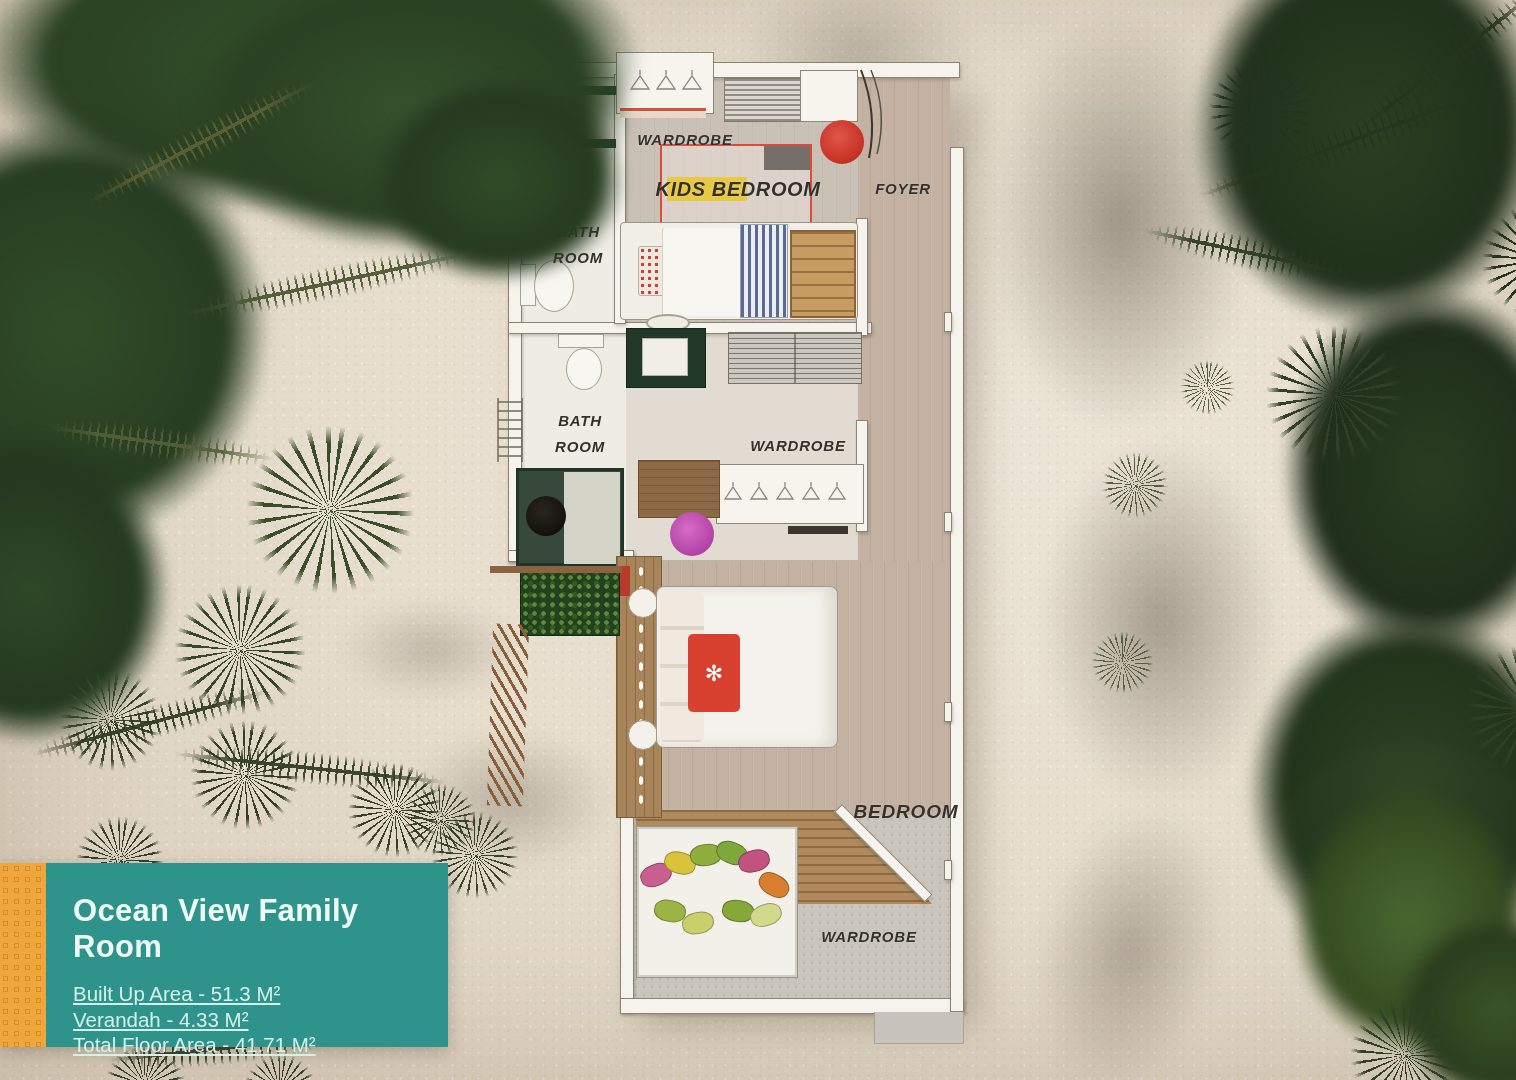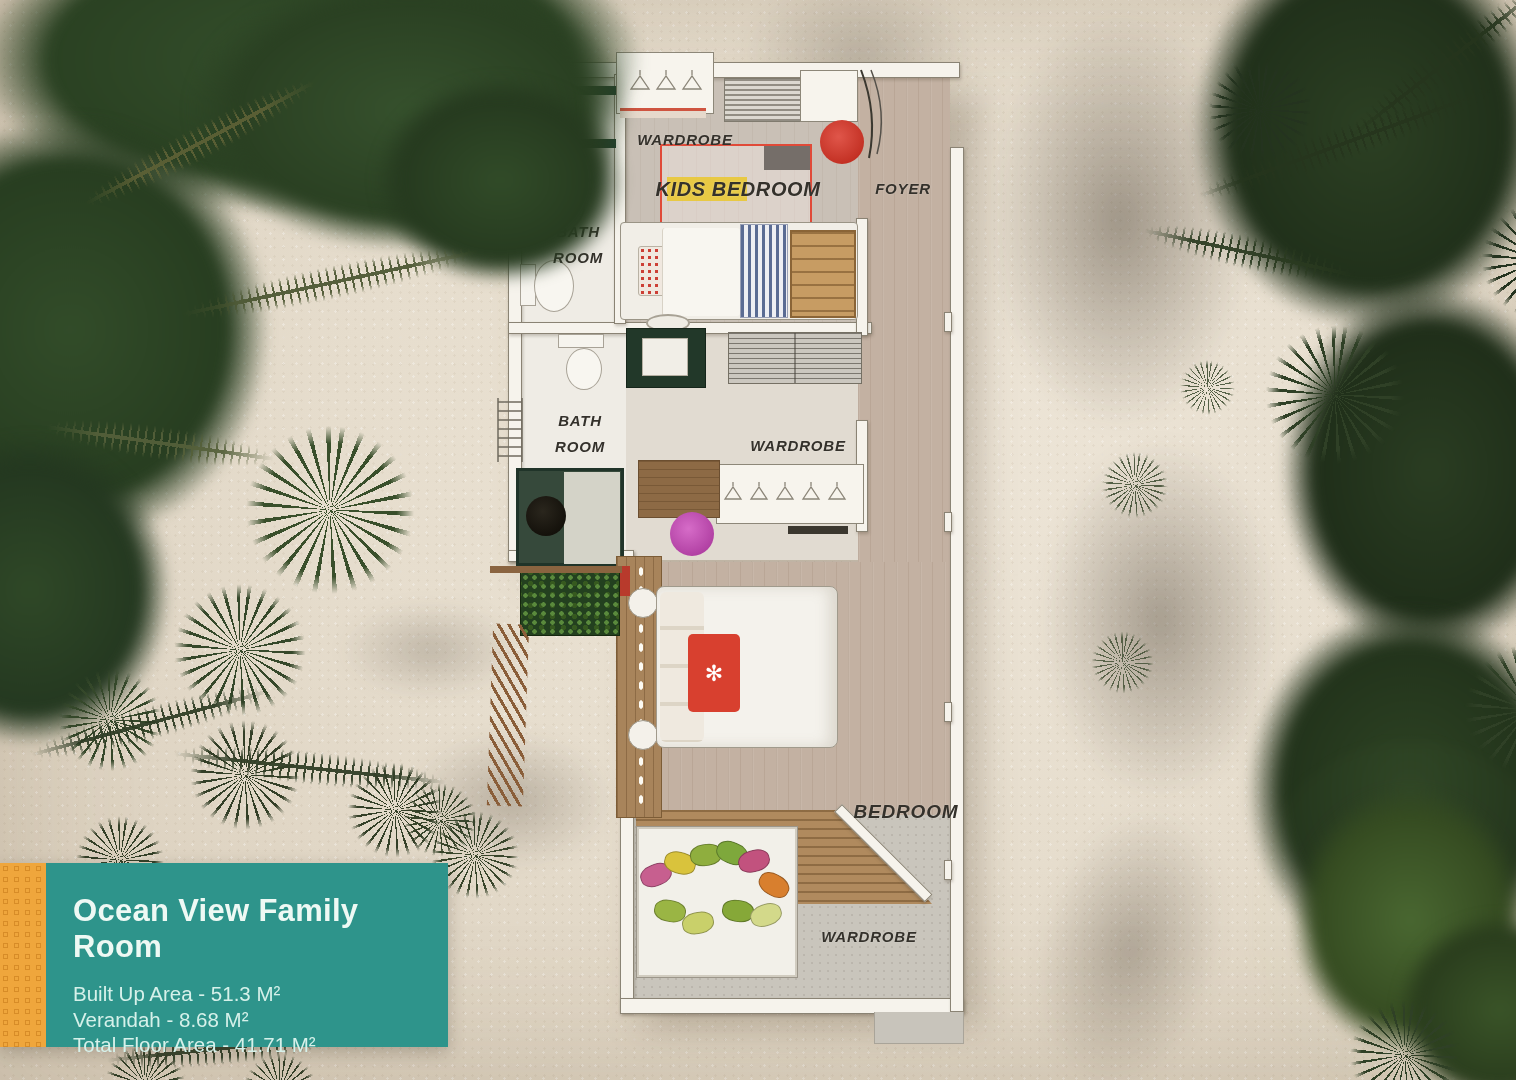--- a/index.html
+++ b/index.html
@@ -41,21 +41,21 @@
        -webkit-mask:radial-gradient(ellipse 50% 50% at 50% 50%,#000 40%,transparent 72%);
        mask:radial-gradient(ellipse 50% 50% at 50% 50%,#000 40%,transparent 72%);}
   .pillow{position:absolute;width:30px;height:20px;border-radius:45%;border:1px solid rgba(0,0,0,.28);}
   #info-card{position:absolute;left:0;top:863px;width:448px;height:184px;display:flex;z-index:40;
              box-shadow:0 5px 16px rgba(60,50,35,.28);}
   #card-strip{width:46px;height:100%;
      background-image:radial-gradient(circle,transparent 0 2px,rgba(195,118,22,.55) 2px 3px,transparent 3px 4px);
      background-size:11px 11px;}
   #card-panel{flex:1;padding:30px 0 0 27px;box-sizing:border-box;}
   #card-title{font-size:31px;font-weight:700;letter-spacing:.3px;color:#eef9f4;margin-bottom:16px;}
-  .card-stat{font-size:20.5px;line-height:25.5px;color:#d6f1ea;}
+  .card-stat{font-size:20.5px;line-height:25.5px;color:#d6f1ea;text-decoration:underline;}
   svg.overlay{position:absolute;left:0;top:0;z-index:5;pointer-events:none;}
 </style>
 </head>
 <body>
 
 <div id="scene">
   <div id="sand"></div>
 
   <div class="shad" style="left:930px;top:-80px;width:380px;height:600px;--a:.42;"></div>
   <div class="shad" style="left:990px;top:360px;width:340px;height:520px;--a:.38;"></div>
@@ -242,17 +242,17 @@
     <div class="fan" style="left:1090px;top:440px;width:90px;height:90px;--c:#3b4a2e;opacity:.85;"></div>
     <div class="fan" style="left:1170px;top:350px;width:75px;height:75px;--c:#3b4a2e;opacity:.85;"></div>
     <div class="fan" style="left:1080px;top:620px;width:85px;height:85px;--c:#3b4a2e;opacity:.8;"></div>
   </div>
 
   <div id="info-card">
     <div id="card-strip" style="background-color: rgb(239, 166, 60);"></div>
     <div id="card-panel" style="background-color: rgb(46, 148, 139);">
       <div id="card-title">Ocean View Family Room</div>
       <div class="card-stat">Built Up Area - 51.3 M²</div>
-      <div class="card-stat">Verandah - 8.68 M²</div>
+      <div class="card-stat">Verandah - 4.33 M²</div>
       <div class="card-stat">Total Floor Area - 41.71 M²</div>
     </div>
   </div>
 </div>
 
 </body></html>

